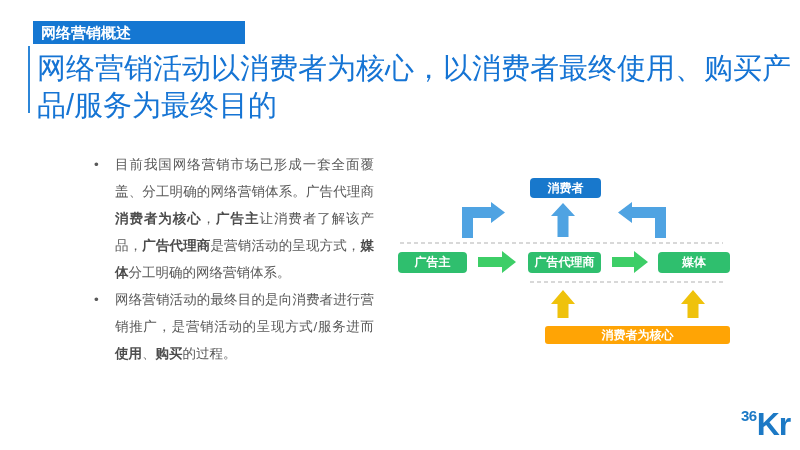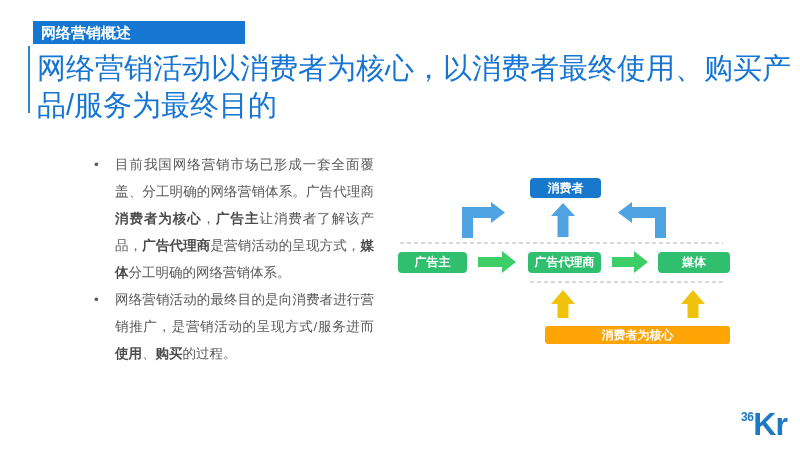--- a/index.html
+++ b/index.html
@@ -95,21 +95,21 @@
   .node-monitor    { left: 155px; top: 166px; width: 185px; height: 18px; background: #ffa405; border-radius: 3px; }
 
   
   .logo {
     position: absolute;
     left: 741px; top: 406px;
     color: #1c79c5;
     white-space: nowrap;
   }
   .logo-sup {
-    font-size: 12px;
+    font-size: 15px;
     font-weight: bold;
     vertical-align: 14px;
     letter-spacing: -0.5px;
   }
   .logo-main {
     font-size: 32px;
     font-weight: bold;
     letter-spacing: -1px;
   }
 </style>

